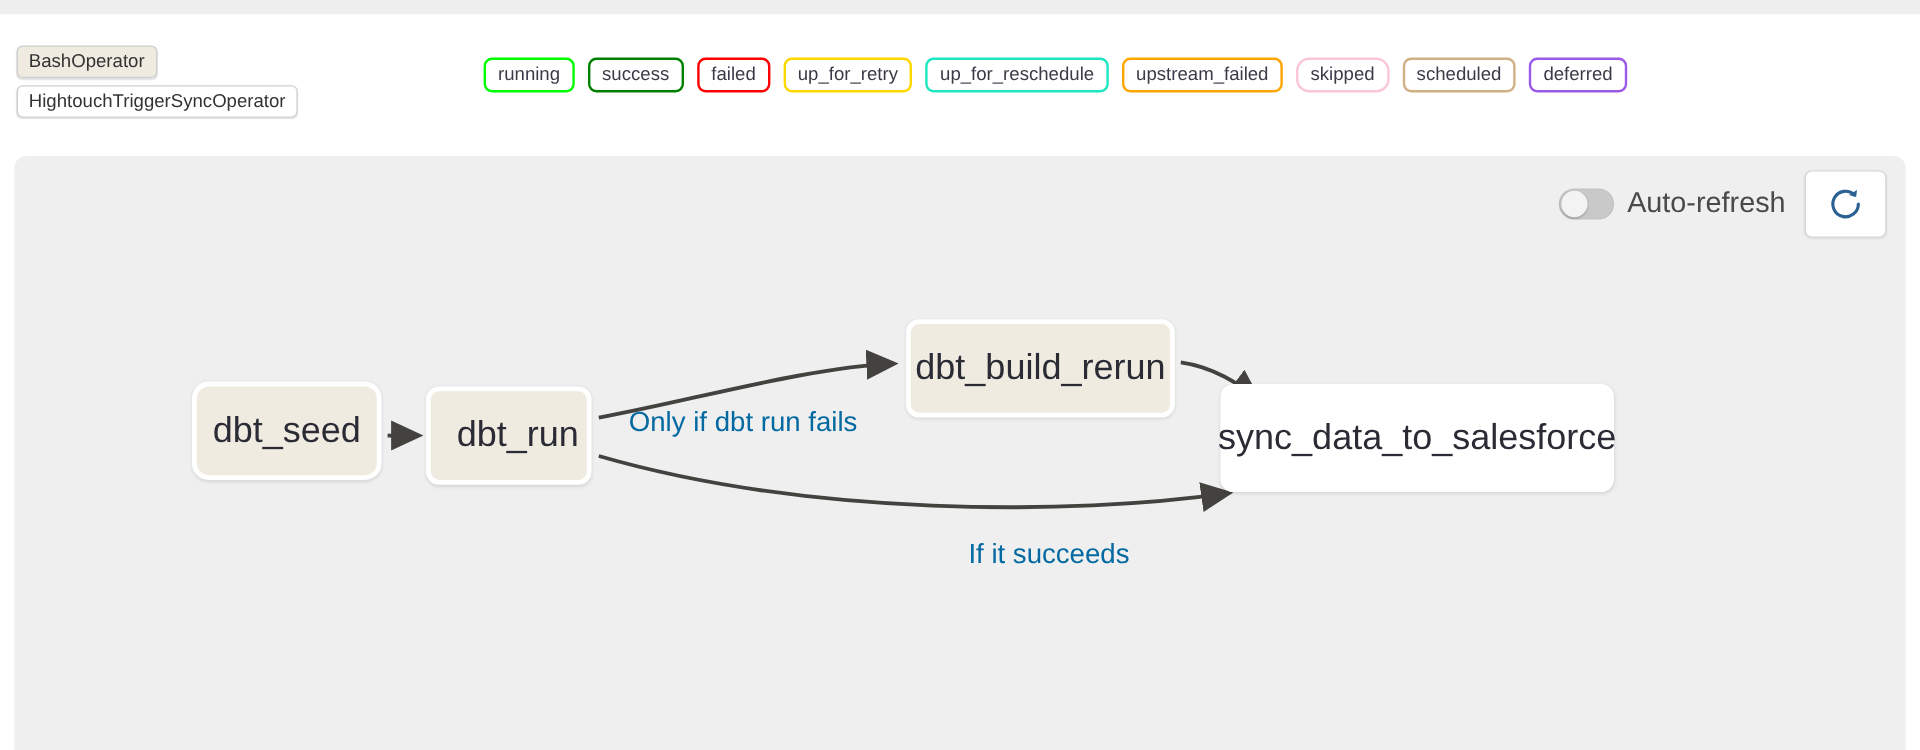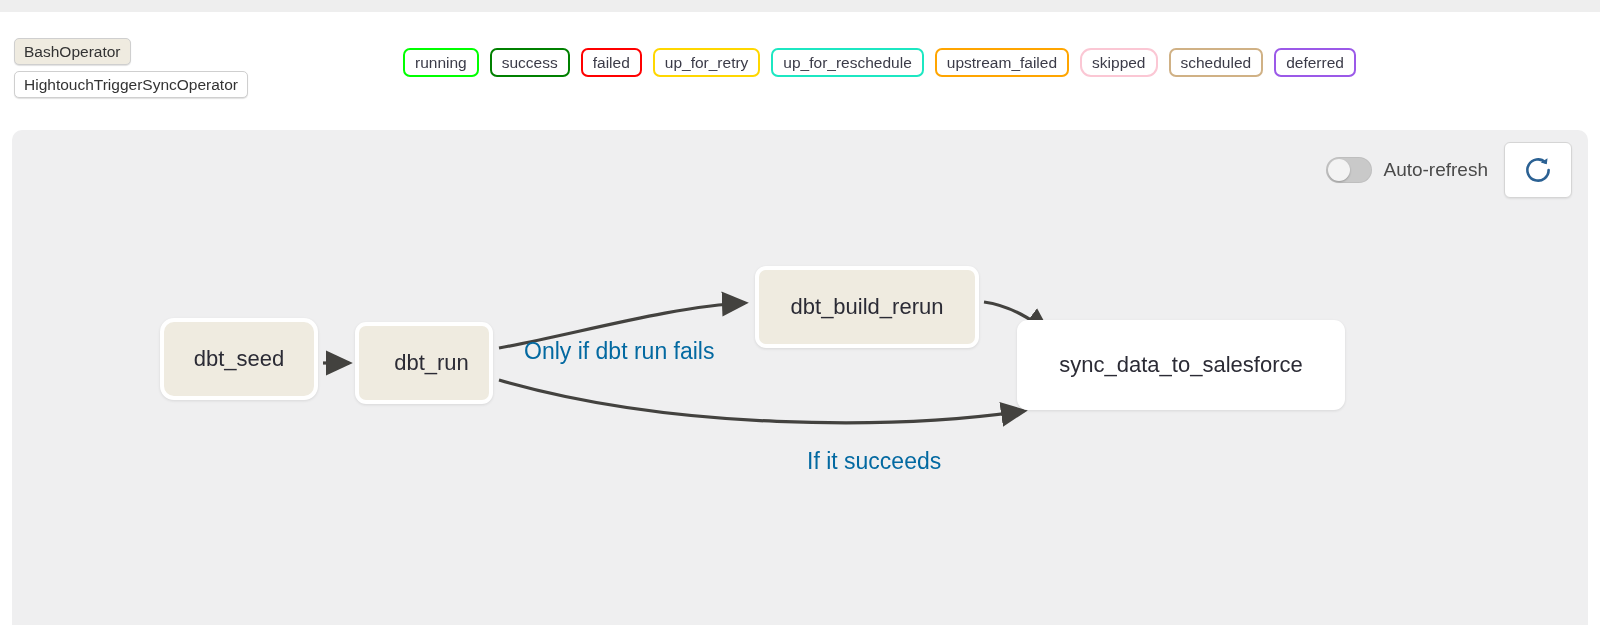--- a/index.html
+++ b/index.html
@@ -66,36 +66,36 @@
   .toggle {
     width: 46px; height: 26px; border-radius: 13px;
     background: #c9c9c9; position: relative; cursor: pointer;
     box-shadow: inset 0 0 0 1px rgba(0,0,0,0.05);
   }
   .toggle .knob {
     position: absolute; left: 2px; top: 2px;
     width: 22px; height: 22px; border-radius: 50%;
     background: #f3f3f3; box-shadow: 0 1px 2px rgba(0,0,0,0.25);
   }
-  .toggle-label { font-size: 19px; color: #4a4a4a; white-space: nowrap; }
+  .toggle-label { font-size: 24px; color: #4a4a4a; white-space: nowrap; }
 
   .refresh-btn {
     width: 68px; height: 56px; background: #ffffff;
     border: 1px solid #d5d5d5; border-radius: 6px;
     display: flex; align-items: center; justify-content: center;
     cursor: pointer; box-shadow: 0 1px 2px rgba(0,0,0,0.08);
   }
 
   
   .graph-canvas { position: absolute; inset: 0; }
   .node {
     position: absolute;
     display: flex; align-items: center; justify-content: center;
     border: 4px solid #ffffff; border-radius: 11px;
-    font-size: 22px; color: #2b2b35; white-space: nowrap;
+    font-size: 30px; color: #2b2b35; white-space: nowrap;
     box-shadow: 0 1px 3px rgba(0,0,0,0.10);
   }
   .node.bash { background: #efebe0; }
   .node.hightouch { background: #ffffff; }
 
   #node-dbt-seed        { left: 148px; top: 188px; width: 158px; height: 82px; border-radius: 14px; }
   #node-dbt-run         { left: 343px; top: 192px; width: 138px; height: 82px; padding-left: 15px; }
   #node-dbt-build-rerun { left: 743px; top: 136px; width: 224px; height: 82px; }
   #node-sync            { left: 1005px; top: 190px; width: 328px; height: 90px; }
 

